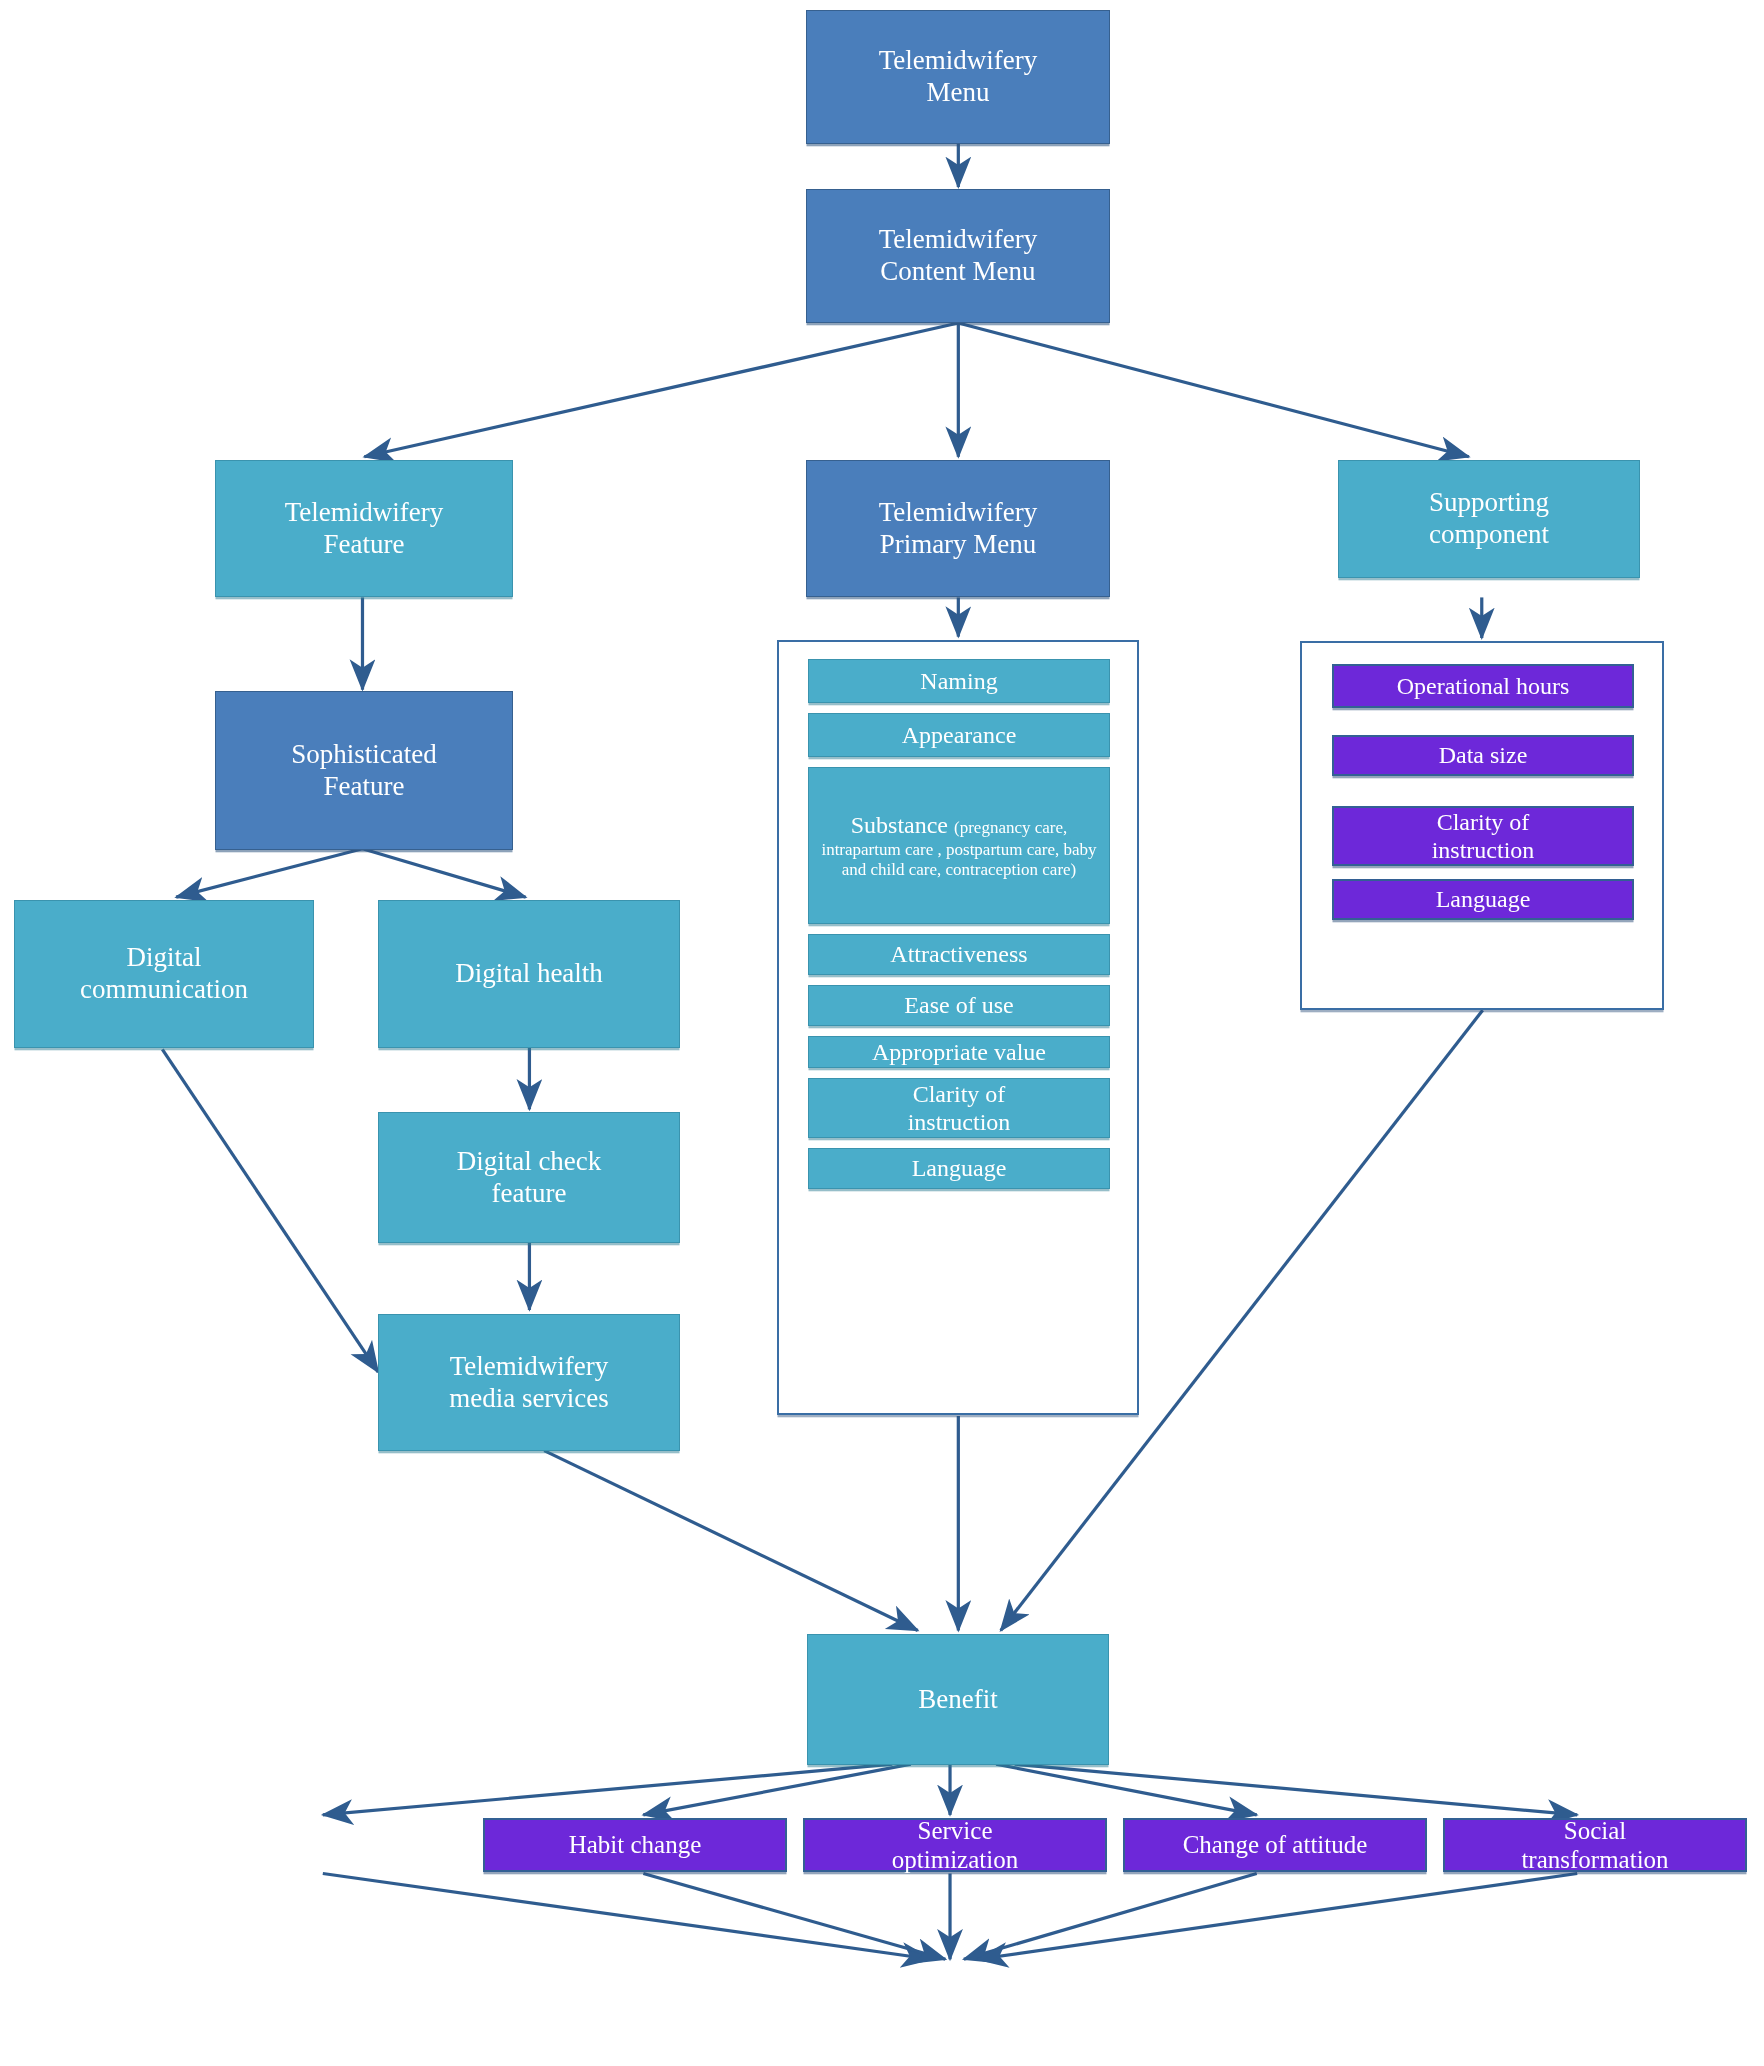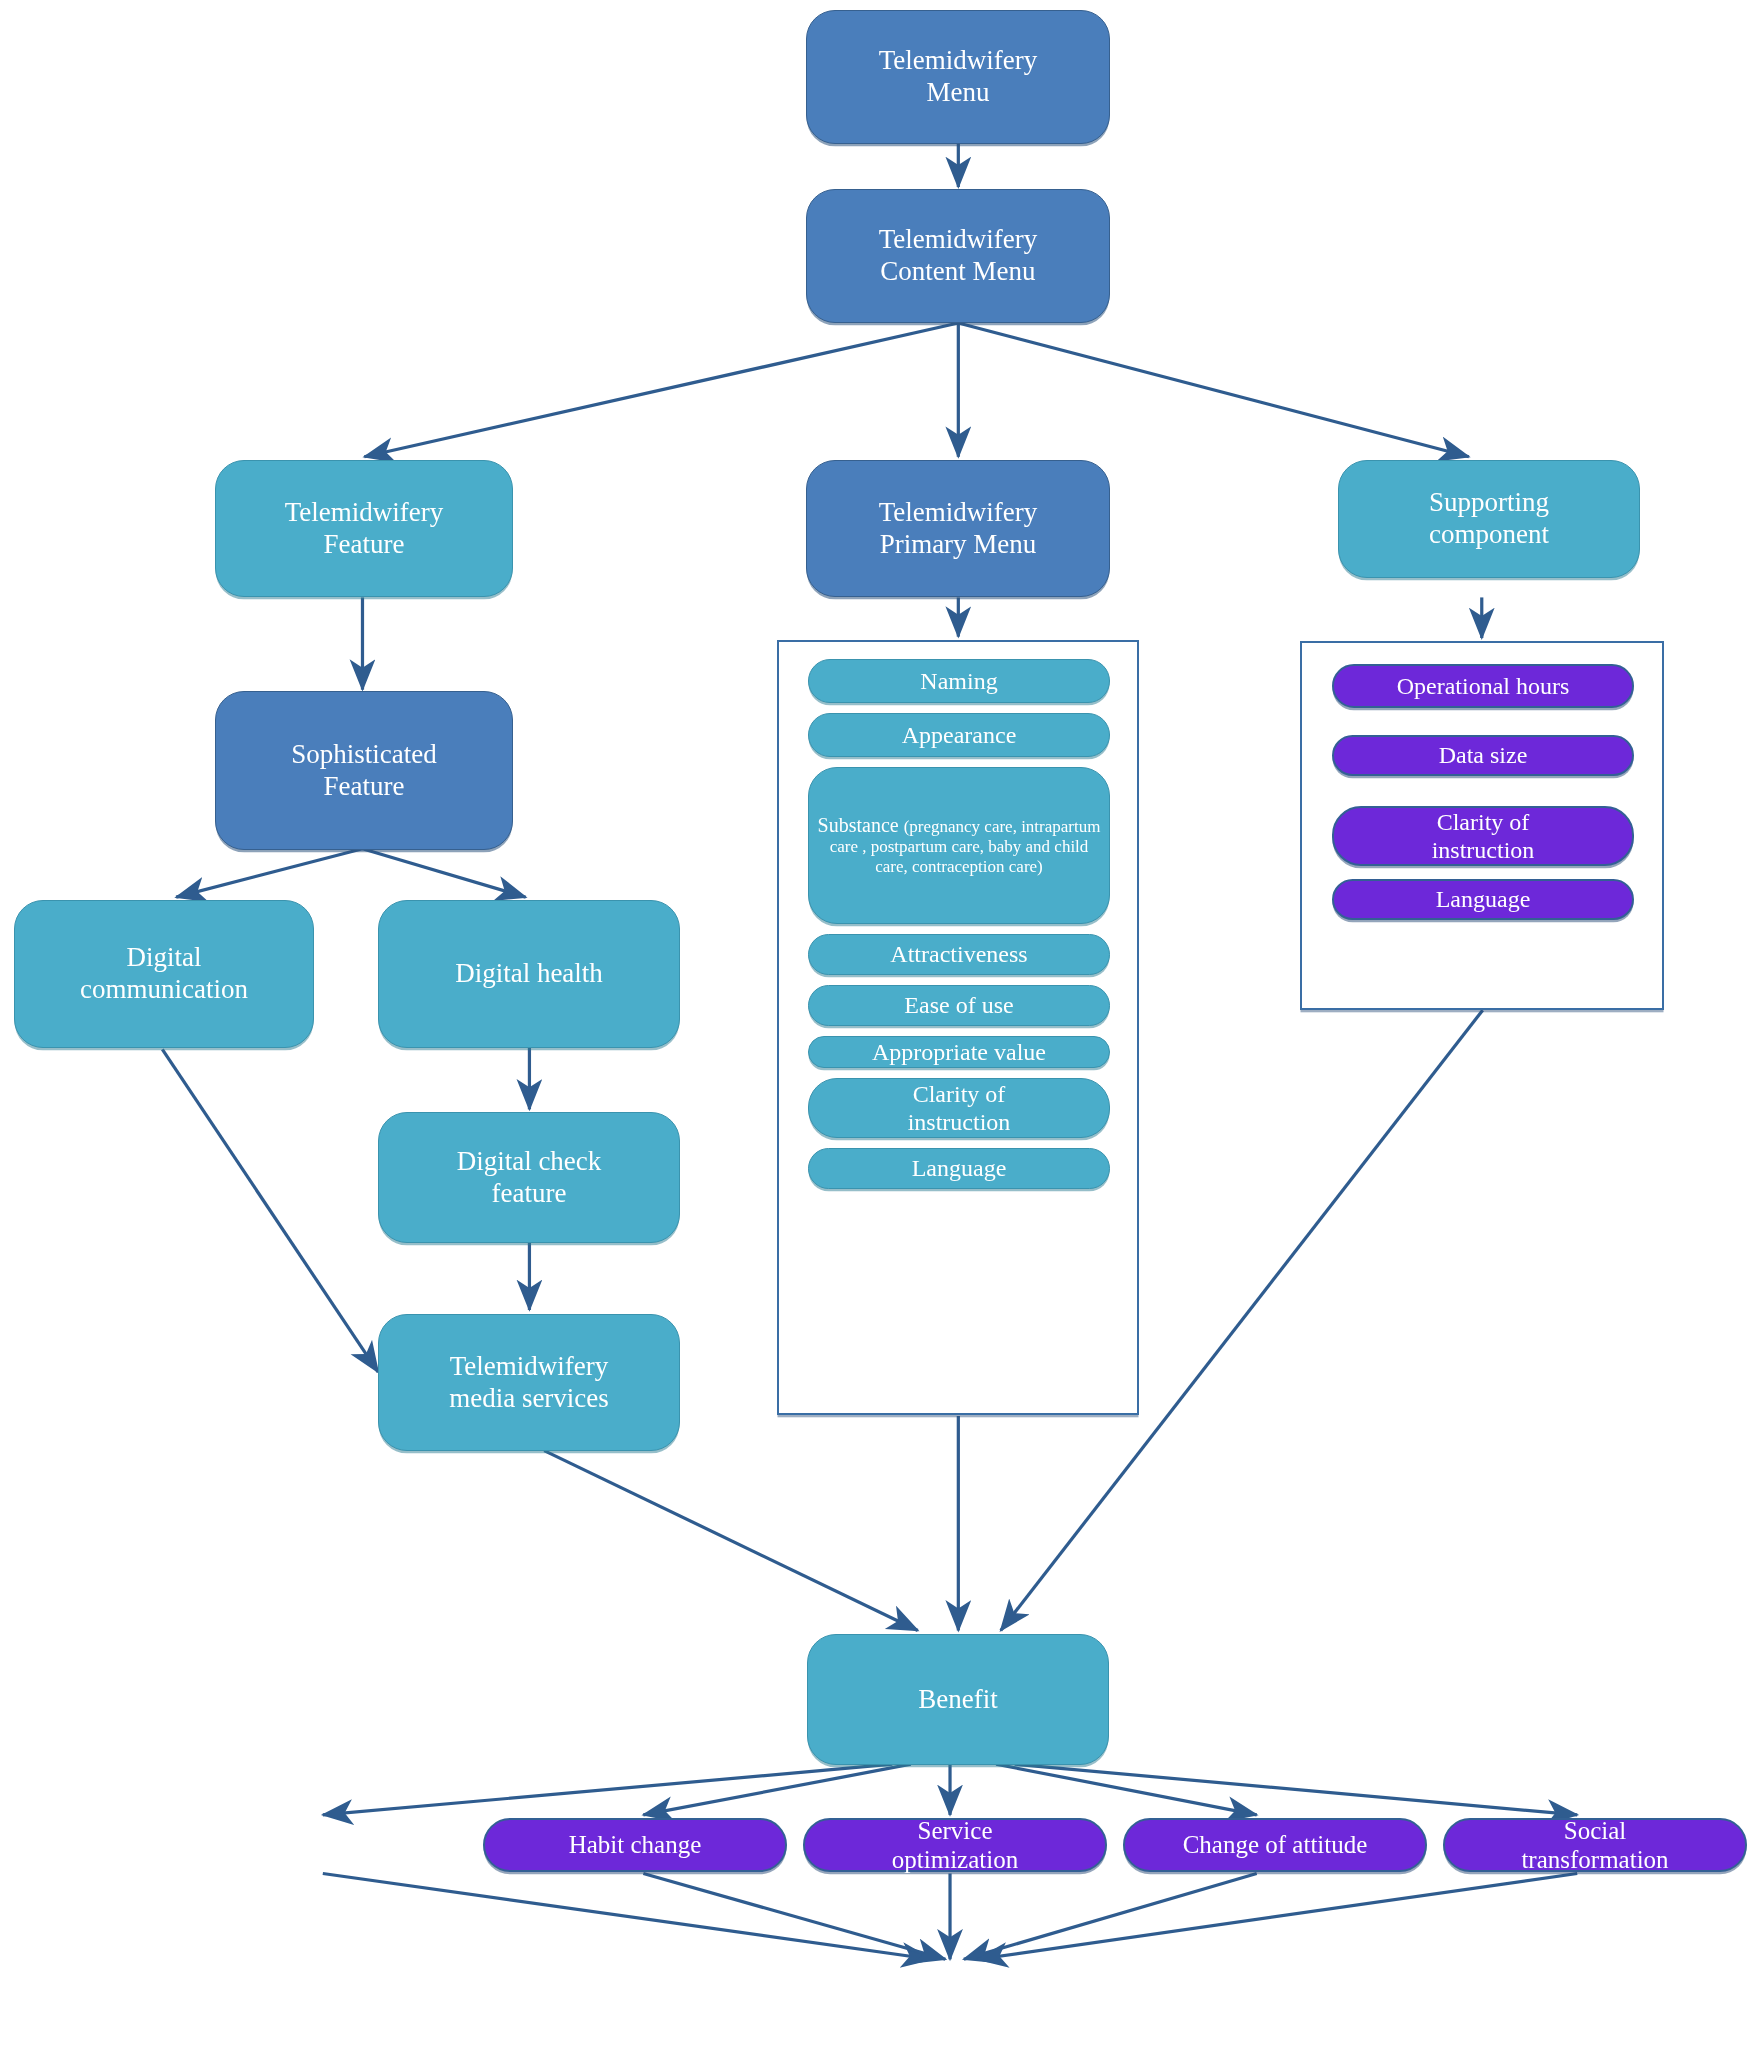--- a/index.html
+++ b/index.html
@@ -27,21 +27,20 @@
     position: absolute;
     box-sizing: border-box;
     display: flex;
     align-items: center;
     justify-content: center;
     text-align: center;
     color: #ffffff;
     line-height: 1.18;
     padding: 1.8px 4.6px;
     z-index: 3;
-    border-radius: 29px;
   }
   .node-label { display: block; white-space: pre-line; }
   .n-blue {
     background: #4a7ebb;
     border: 1.8px solid #36608f;
     box-shadow: 0 2.8px 0 -0.5px rgba(47,86,128,0.55);
   }
   .n-teal {
     background: #4aadca;
     border: 1.8px solid #3a93ae;
@@ -56,21 +55,21 @@
     position: absolute;
     box-sizing: border-box;
     background: #ffffff;
     border: 2.3px solid #3a6ea5;
     z-index: 2;
     box-shadow: 0 2.8px 0 -0.5px rgba(41,76,120,0.45);
   }
   .fs-big   { font-size: 27px; }
   .fs-mid   { font-size: 25px; }
   .fs-list  { font-size: 24px; }
-  .substance-main { font-size: 20px; }
+  .substance-main { font-size: 24px; }
   .substance-sub  { font-size: 17px; }
 </style>
 </head>
 <body>
 
 <div id="diagram-root">
 
   <svg id="edge-layer" viewBox="0 0 3825 4479">
     <defs>
       <marker id="ah" markerWidth="12" markerHeight="12" refX="9.4" refY="4" orient="auto" markerUnits="strokeWidth">

